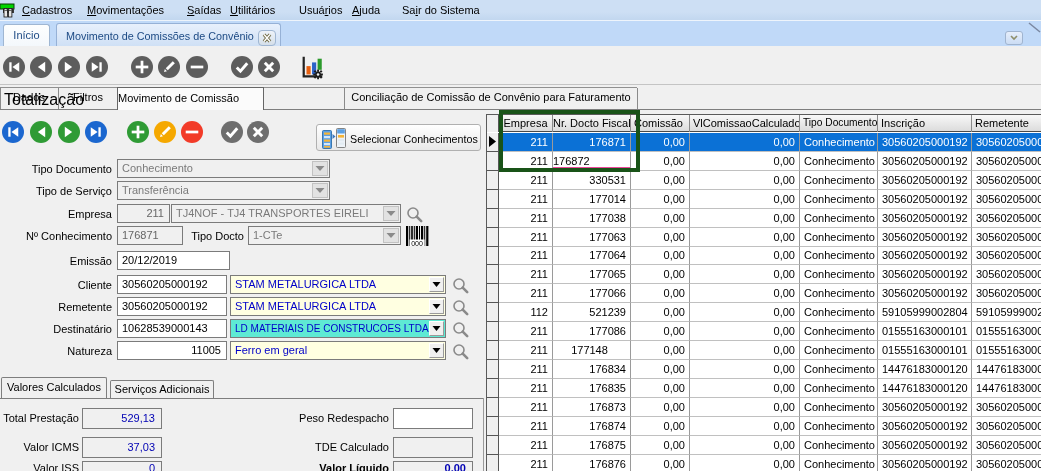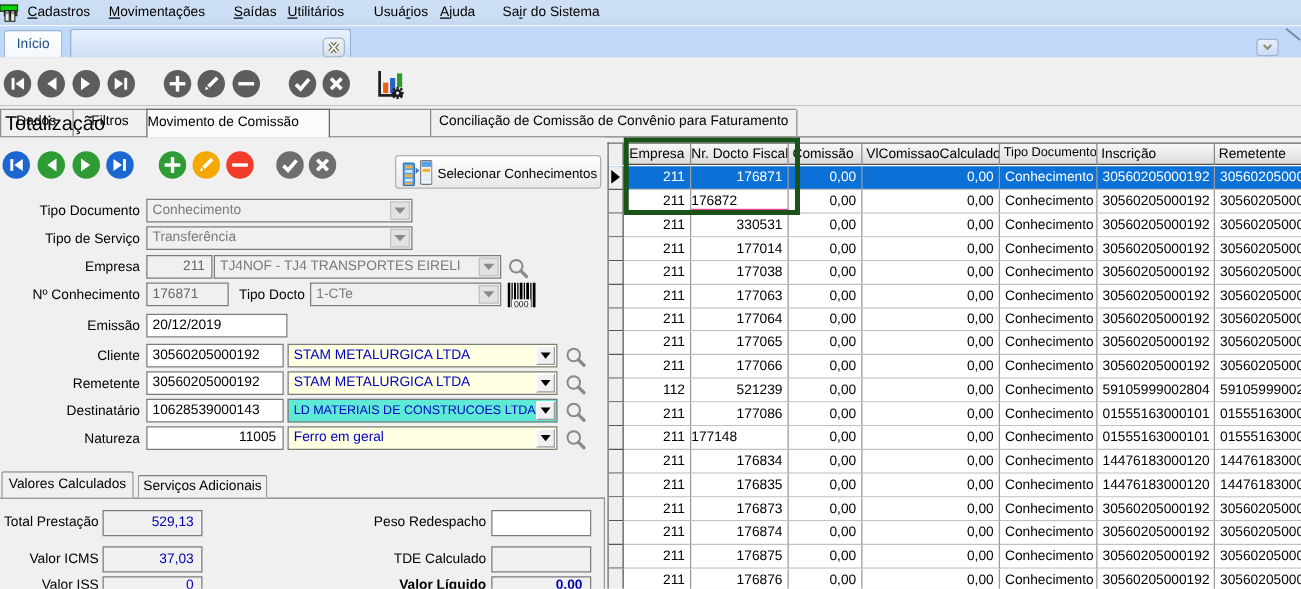--- a/index.html
+++ b/index.html
@@ -26,20 +26,21 @@
 <div class="abs" style="left:87px;top:4px;font-size:11px"><u>M</u>ovimentações</div>
 <div class="abs" style="left:187px;top:4px;font-size:11px"><u>S</u>aídas</div>
 <div class="abs" style="left:230px;top:4px;font-size:11px"><u>U</u>tilitários</div>
 <div class="abs" style="left:299px;top:4px;font-size:11px">Usuá<u>r</u>ios</div>
 <div class="abs" style="left:352px;top:4px;font-size:11px"><u>A</u>juda</div>
 <div class="abs" style="left:402px;top:4px;font-size:11px">Sa<u>i</u>r do Sistema</div>
 </div>
 <div class="abs" style="left:0;top:21px;width:1041px;height:25px;background:#c0d9f8">
 <div class="abs" style="left:3px;top:3px;width:47px;height:22px;background:linear-gradient(#fdfefe,#f4f8fc);border:1px solid #9fb6d2;border-bottom:none;border-radius:3px 3px 0 0;color:#1d4a84;text-align:center;line-height:21px;font-size:11px">Início</div>
 <div class="abs" style="left:56px;top:2px;width:225px;height:23px;background:linear-gradient(#e8f0fc,#cfe0f5);border:1px solid #96b1d6;border-bottom:none;border-radius:3px 3px 0 0;color:#1d4a84">
+      <span style="position:absolute;left:9px;top:6px;font-size:10.8px;white-space:nowrap">Movimento de Comissões de Convênio</span>
       <div style="position:absolute;left:201px;top:6px;width:18px;height:16px;background:linear-gradient(#eef3f9,#d5dfe9);border:1px solid #9fb6d2;border-radius:4px"><svg width="16" height="14" viewBox="0 0 16 14">
           <g>
             <path d="M5 3.5 L11 10.5 M11 3.5 L5 10.5" stroke="#6e6842" stroke-width="3.4"></path>
             <path d="M5 3.5 L11 10.5 M11 3.5 L5 10.5" stroke="#fff" stroke-width="1.4"></path>
           </g>
         </svg></div>
     </div>
 <div class="abs" style="left:1005px;top:10px;width:18px;height:14px;background:linear-gradient(#e6eefb,#cbdcf4);border:1px solid #a0b4cf;border-radius:3px"><svg width="16" height="12" viewBox="0 0 16 12">
         <path d="M5 4 L8 7 L11 4" stroke="#8f8f6a" stroke-width="1.6" fill="none"></path>
       </svg></div>
@@ -389,21 +390,21 @@
 <div class="abs" style="left:66px;top:0;width:78px;height:19px;border-right:1px solid #9a9a9a;border-bottom:1px solid #c0c0c0;text-align:right;padding-right:4px;line-height:18px;font-size:11px;overflow:hidden">177086</div>
 <div class="abs" style="left:144px;top:0;width:59px;height:19px;border-right:1px solid #9a9a9a;border-bottom:1px solid #c0c0c0;text-align:right;padding-right:4px;line-height:18px;font-size:11px;overflow:hidden">0,00</div>
 <div class="abs" style="left:203px;top:0;width:110px;height:19px;border-right:1px solid #9a9a9a;border-bottom:1px solid #c0c0c0;text-align:right;padding-right:4px;line-height:18px;font-size:11px;overflow:hidden">0,00</div>
 <div class="abs" style="left:313px;top:0;width:78px;height:19px;border-right:1px solid #9a9a9a;border-bottom:1px solid #c0c0c0;padding-left:4px;line-height:18px;font-size:11px;overflow:hidden">Conhecimento</div>
 <div class="abs" style="left:391px;top:0;width:94px;height:19px;border-right:1px solid #9a9a9a;border-bottom:1px solid #c0c0c0;padding-left:4px;line-height:18px;font-size:11px;overflow:hidden">01555163000101</div>
 <div class="abs" style="left:485px;top:0;width:70px;height:19px;border-right:1px solid #9a9a9a;border-bottom:1px solid #c0c0c0;padding-left:4px;line-height:18px;font-size:11px;overflow:hidden">01555163000101</div>
 </div>
 <div class="abs" style="left:0;top:226px;width:555px;height:19px;background:#fff;color:#000">
 <div class="abs" style="left:0;top:0;width:12px;height:19px;background:#efefef;border-right:1px solid #555;border-bottom:1px solid #555"></div>
 <div class="abs" style="left:12px;top:0;width:54px;height:19px;border-right:1px solid #9a9a9a;border-bottom:1px solid #c0c0c0;text-align:right;padding-right:4px;line-height:18px;font-size:11px;overflow:hidden">211</div>
-<div class="abs" style="left:66px;top:0;width:78px;height:19px;border-right:1px solid #9a9a9a;border-bottom:1px solid #c0c0c0;text-align:left;padding-right:4px;line-height:18px;font-size:11px;overflow:hidden">177148</div>
+<div class="abs" style="left:66px;top:0;width:78px;height:19px;border-right:1px solid #9a9a9a;border-bottom:1px solid #c0c0c0;text-align:center;padding-right:4px;line-height:18px;font-size:11px;overflow:hidden">177148</div>
 <div class="abs" style="left:144px;top:0;width:59px;height:19px;border-right:1px solid #9a9a9a;border-bottom:1px solid #c0c0c0;text-align:right;padding-right:4px;line-height:18px;font-size:11px;overflow:hidden">0,00</div>
 <div class="abs" style="left:203px;top:0;width:110px;height:19px;border-right:1px solid #9a9a9a;border-bottom:1px solid #c0c0c0;text-align:right;padding-right:4px;line-height:18px;font-size:11px;overflow:hidden">0,00</div>
 <div class="abs" style="left:313px;top:0;width:78px;height:19px;border-right:1px solid #9a9a9a;border-bottom:1px solid #c0c0c0;padding-left:4px;line-height:18px;font-size:11px;overflow:hidden">Conhecimento</div>
 <div class="abs" style="left:391px;top:0;width:94px;height:19px;border-right:1px solid #9a9a9a;border-bottom:1px solid #c0c0c0;padding-left:4px;line-height:18px;font-size:11px;overflow:hidden">01555163000101</div>
 <div class="abs" style="left:485px;top:0;width:70px;height:19px;border-right:1px solid #9a9a9a;border-bottom:1px solid #c0c0c0;padding-left:4px;line-height:18px;font-size:11px;overflow:hidden">01555163000101</div>
 </div>
 <div class="abs" style="left:0;top:245px;width:555px;height:19px;background:#fff;color:#000">
 <div class="abs" style="left:0;top:0;width:12px;height:19px;background:#efefef;border-right:1px solid #555;border-bottom:1px solid #555"></div>
 <div class="abs" style="left:12px;top:0;width:54px;height:19px;border-right:1px solid #9a9a9a;border-bottom:1px solid #c0c0c0;text-align:right;padding-right:4px;line-height:18px;font-size:11px;overflow:hidden">211</div>
 <div class="abs" style="left:66px;top:0;width:78px;height:19px;border-right:1px solid #9a9a9a;border-bottom:1px solid #c0c0c0;text-align:right;padding-right:4px;line-height:18px;font-size:11px;overflow:hidden">176834</div>

